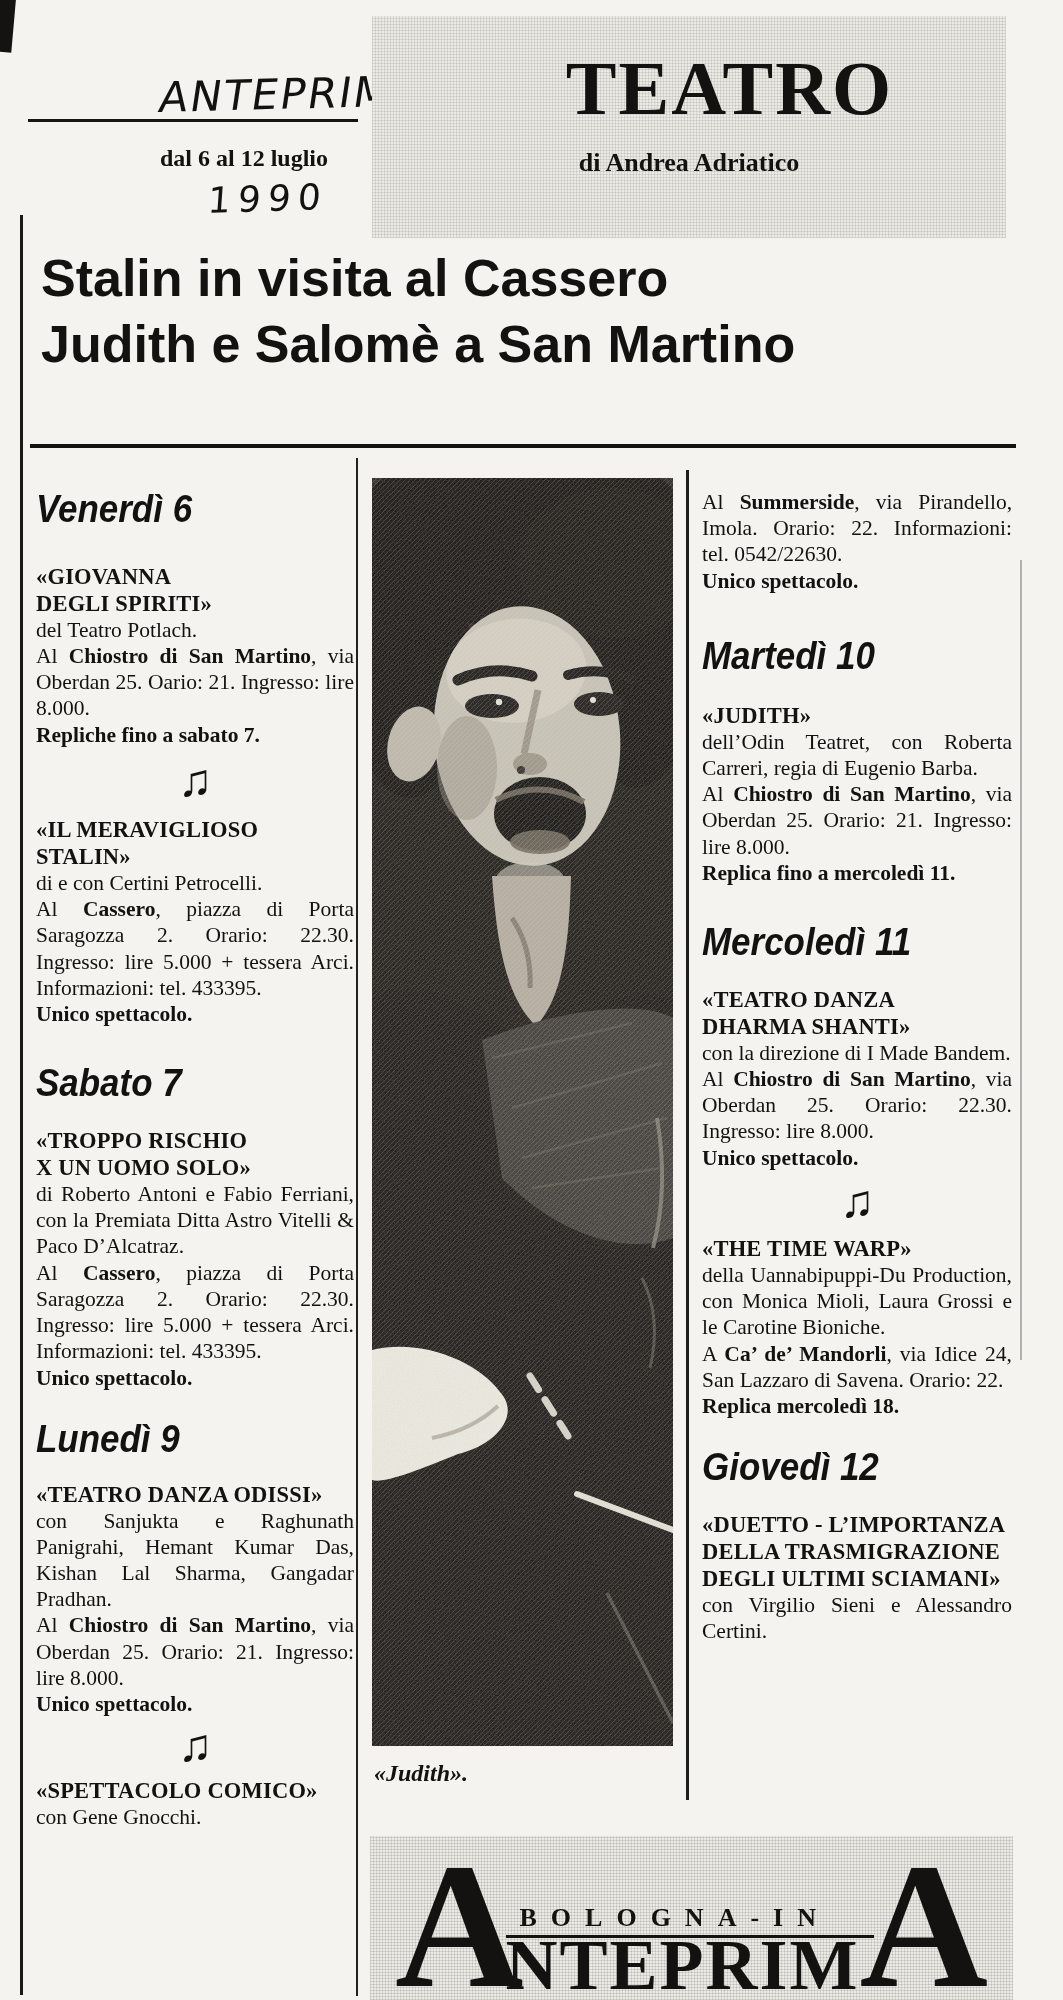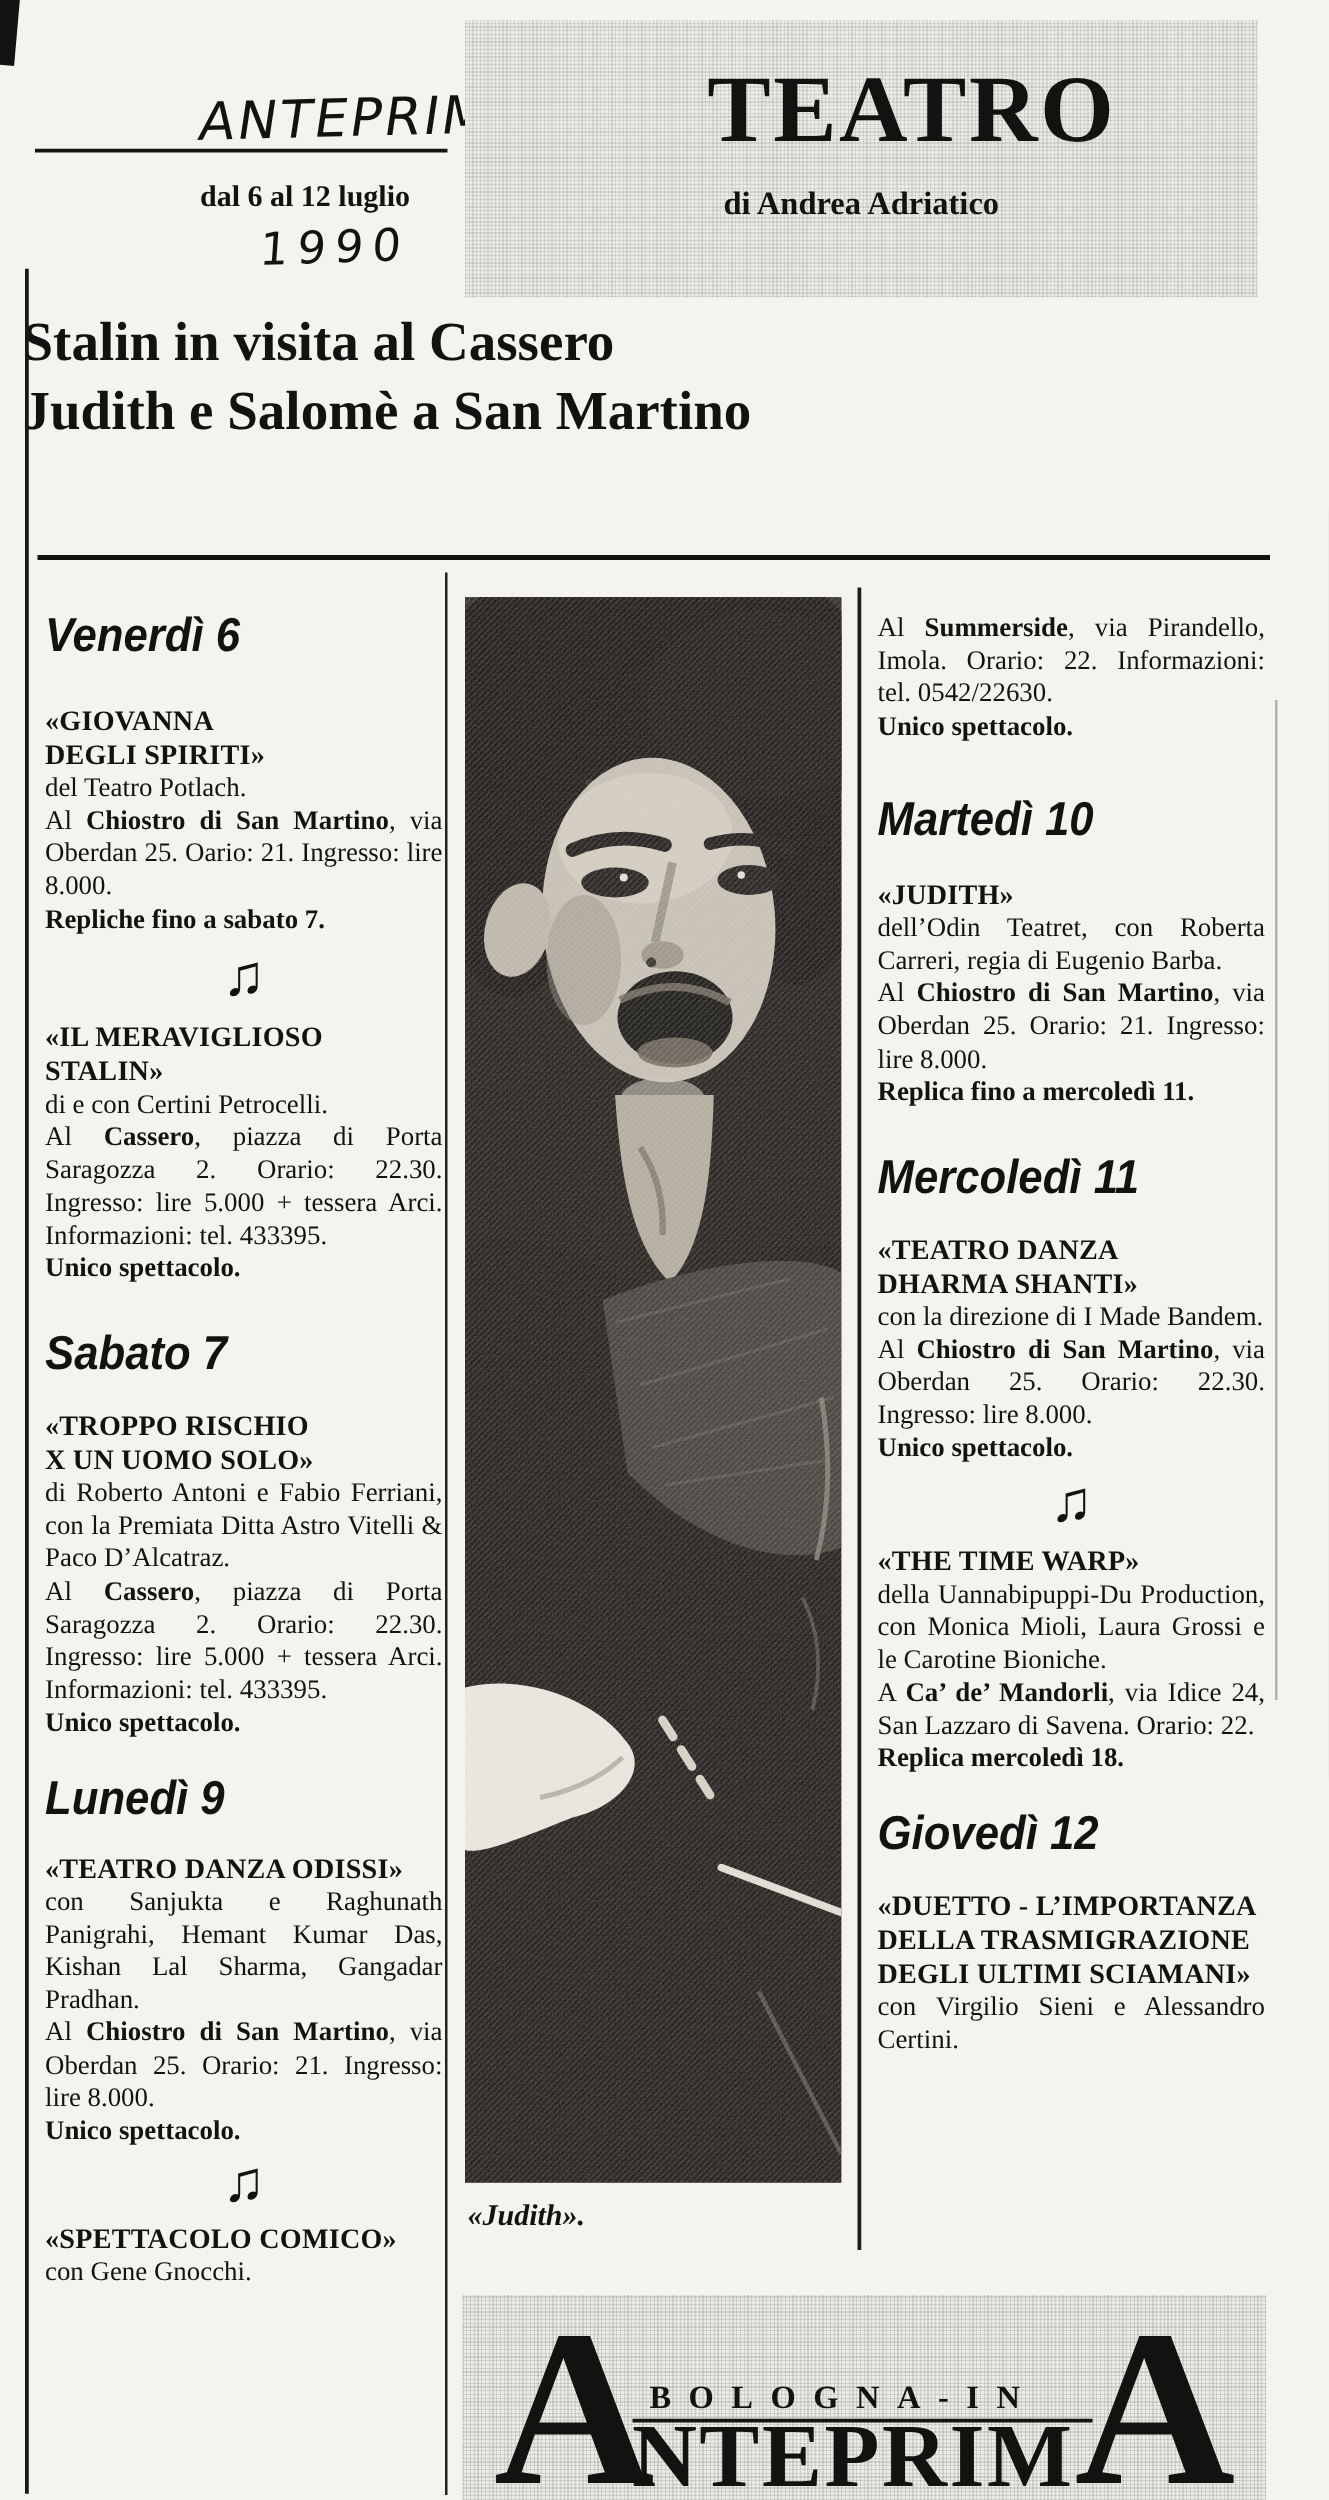--- a/index.html
+++ b/index.html
@@ -19,22 +19,22 @@
         letter-spacing:7px;transform:skewX(-6deg) rotate(-2deg);}
   .teatro-box{left:372px;top:16px;width:634px;height:222px;
       background:
         repeating-linear-gradient(0deg, rgba(40,38,35,.10) 0 1px, transparent 1px 3px),
         repeating-linear-gradient(90deg, rgba(40,38,35,.10) 0 1px, transparent 1px 3px),
         #eceae5;
       text-align:center;}
   .teatro-title{margin-top:34px;padding-left:81px;font-size:76px;font-weight:bold;
         letter-spacing:2px;line-height:1;font-family:Liberation Serif, serif;text-align:center;}
   .teatro-byline{margin-top:22px;font-size:26px;font-weight:bold;}
-  .headline{left:18px;top:246px;width:1000px;font-family:Liberation Serif, serif;
-        font-weight:bold;font-size:44px;line-height:1.26;letter-spacing:0px;white-space:pre-line;}
+  .headline{left:41px;top:246px;width:1000px;font-family:Liberation Sans, sans-serif;
+        font-weight:bold;font-size:52px;line-height:1.26;letter-spacing:0px;white-space:pre-line;}
   .headline-rule{left:30px;top:444px;width:986px;height:4px;background:#14120f;}
   
   .left-border{left:20px;top:215px;width:3px;height:1780px;background:#19181
 5;background:#191815;}
   .divider-1{left:356px;top:458px;width:2px;height:1538px;background:#23211e;}
   .divider-2{left:686px;top:470px;width:3px;height:1330px;background:#201e1b;}
   .faint-rule{left:1020px;top:560px;width:2px;height:800px;background:rgba(30,28,25,.30);}
   
   .col{position:absolute;top:489px;font-size:21.5px;line-height:1.22;text-align:justify;}
   .col-left{left:36px;width:318px;}

